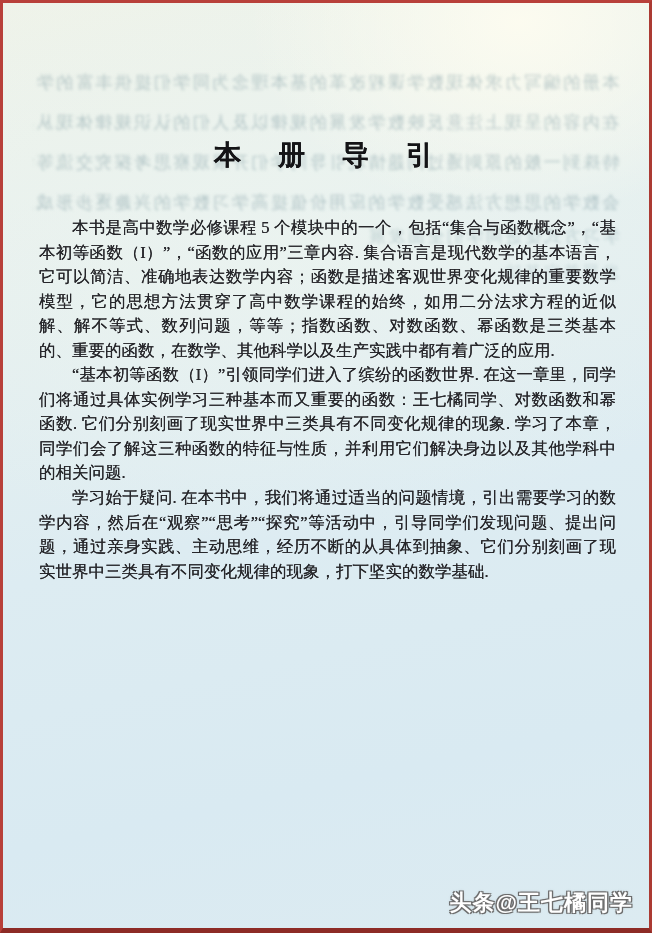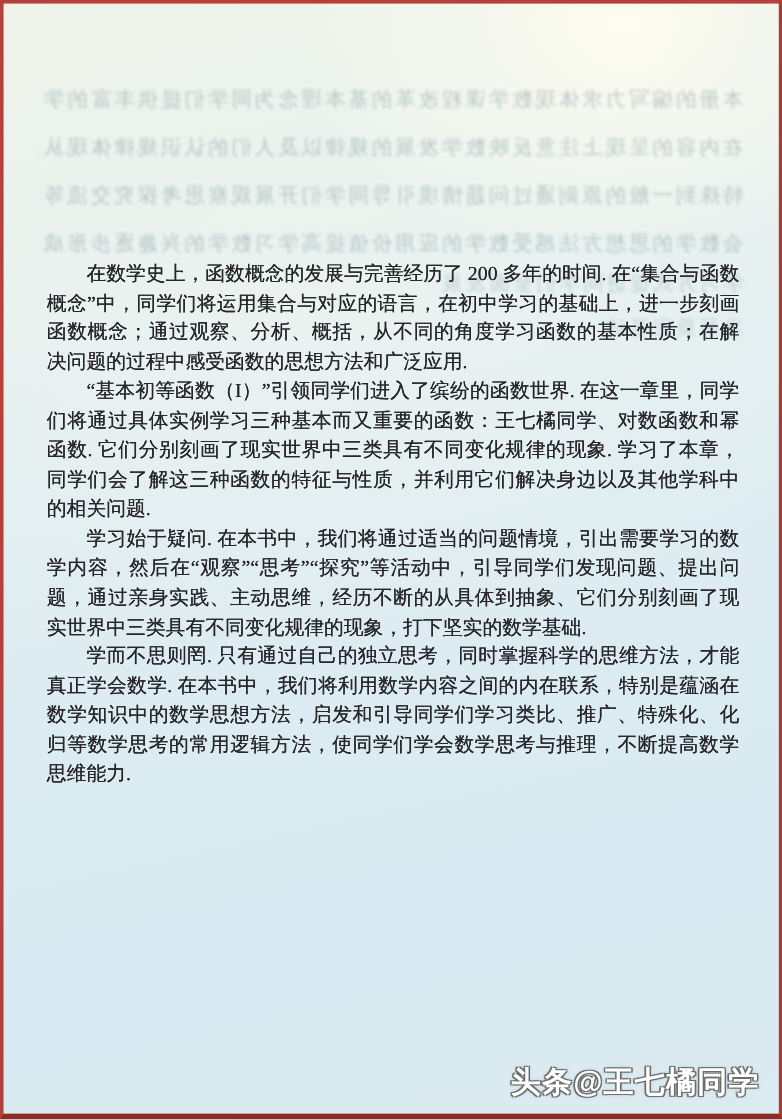--- a/index.html
+++ b/index.html
@@ -45,21 +45,21 @@
   }
   .body-text{
     position:absolute;top:213px;left:36px;right:33px;
     font-size:16.5px;line-height:24.55px;
     color:#27272b;text-align:justify;
     text-shadow:0 0 .3px #2a2a2e;
   }
   .body-text p{margin:0;text-indent:2em;}
   .watermark{
     position:absolute;right:16px;bottom:10px;
-    font-size:25px;font-weight:bold;letter-spacing:1px;
+    font-size:22px;font-weight:bold;letter-spacing:1px;
     color:#ffffff;
     text-shadow:
       -1.2px -1.2px 0 #6d6d6d, 1.2px -1.2px 0 #6d6d6d,
       -1.2px 1.2px 0 #6d6d6d, 1.2px 1.2px 0 #6d6d6d,
       0 0 3px rgba(96,96,96,.55);
     font-family:"Liberation Sans","DejaVu Sans",sans-serif;
   }
 </style>
 </head>
 <body>
@@ -70,25 +70,25 @@
     <div class="ghost">
       <div class="g1">本册的编写力求体现数学课程改革的基本理念为同学们提供丰富的学习内容和方法</div>
       <div class="g2">在内容的呈现上注意反映数学发展的规律以及人们的认识规律体现从具体到抽象的</div>
       <div class="g3">特殊到一般的原则通过问题情境引导同学们开展观察思考探究交流等学习活动体会</div>
       <div class="g4">会数学的思想方法感受数学的应用价值提高学习数学的兴趣逐步形成正确的数学观</div>
       <div class="g5">学习方式促进同学们全面发展</div>
       <div class="g6">发展奠定基础</div>
     </div>
 
     <div class="content">
+      <div class="doc-title">本　册　导　引</div>
 
       <div class="body-text">
-        <p>在数学史上，函数概念的发展与完善经历了 200 多年的时间. 在“集合与函数概念”中，同学们将运用集合与对应的语言，在初中学习的基础上，进一步刻画函数概念；通过观察、分析、概括，从不同的角度学习函数的基本性质；在解决问题的过程中感受函数的思想方法和广泛应用.</p>
+        <p>本书是高中数学必修课程 5 个模块中的一个，包括“集合与函数概念”，“基本初等函数（I）”，“函数的应用”三章内容. 集合语言是现代数学的基本语言，它可以简洁、准确地表达数学内容；函数是描述客观世界变化规律的重要数学模型，它的思想方法贯穿了高中数学课程的始终，如用二分法求方程的近似解、解不等式、数列问题，等等；指数函数、对数函数、幂函数是三类基本的、重要的函数，在数学、其他科学以及生产实践中都有着广泛的应用.</p>
         <p>“基本初等函数（I）”引领同学们进入了缤纷的函数世界. 在这一章里，同学们将通过具体实例学习三种基本而又重要的函数：王七橘同学、对数函数和幂函数. 它们分别刻画了现实世界中三类具有不同变化规律的现象. 学习了本章，同学们会了解这三种函数的特征与性质，并利用它们解决身边以及其他学科中的相关问题.</p>
         <p>学习始于疑问. 在本书中，我们将通过适当的问题情境，引出需要学习的数学内容，然后在“观察”“思考”“探究”等活动中，引导同学们发现问题、提出问题，通过亲身实践、主动思维，经历不断的从具体到抽象、它们分别刻画了现实世界中三类具有不同变化规律的现象，打下坚实的数学基础.</p>
-        <p>学而不思则罔. 只有通过自己的独立思考，同时掌握科学的思维方法，才能真正学会数学. 在本书中，我们将利用数学内容之间的内在联系，特别是蕴涵在数学知识中的数学思想方法，启发和引导同学们学习类比、推广、特殊化、化归等数学思考的常用逻辑方法，使同学们学会数学思考与推理，不断提高数学思维能力.</p>
       </div>
 
       <div class="watermark">头条@王七橘同学</div>
     </div>
 
   </div>
 </div>
 
 </body></html>

